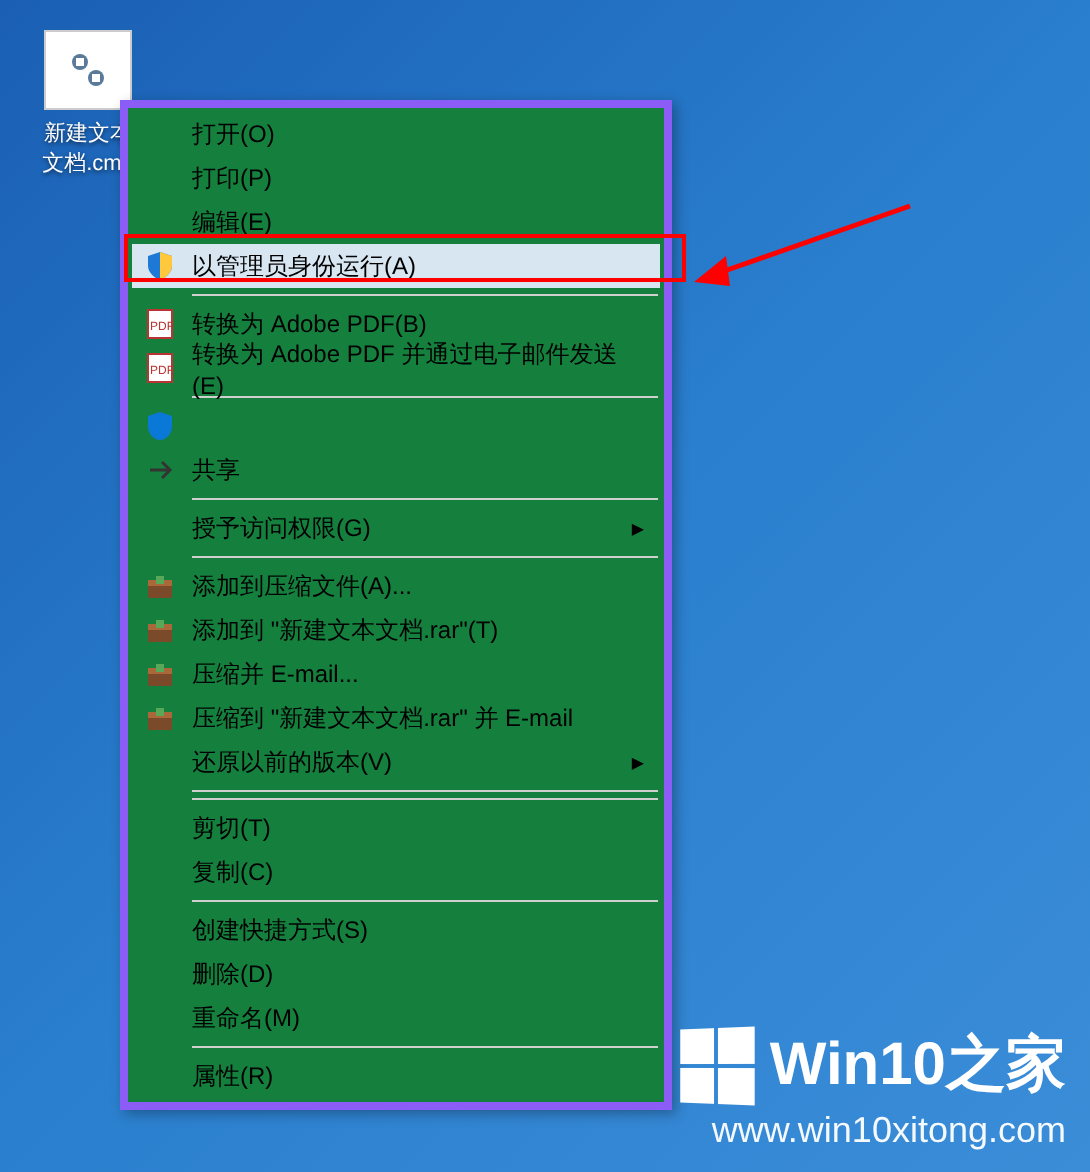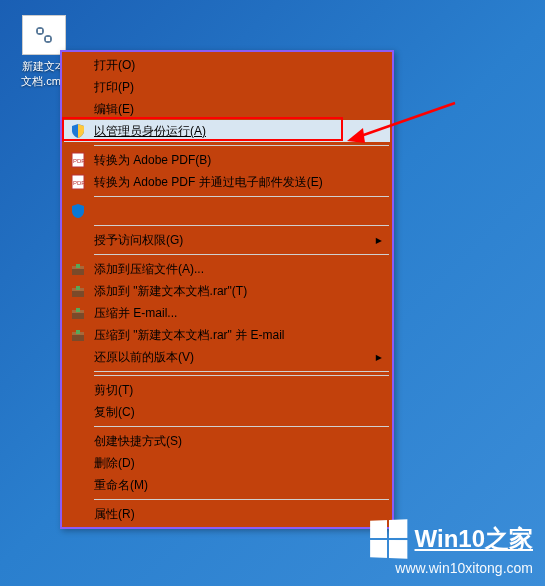--- a/index.html
+++ b/index.html
@@ -22,35 +22,34 @@
       margin: 0 auto 4px;
       display: flex; align-items: center; justify-content: center;
     }
     .desktop-icon .icon-img svg { width: 24px; height: 24px; }
     .desktop-icon .label {
       text-shadow: 0 1px 2px rgba(0,0,0,.6);
       word-break: break-all;
     }
     .context-menu {
       position: absolute; top: 50px; left: 60px;
-      width: 334px;
-      background: #c2410c;
-      border: 2px solid #8b5cf6;
+      width: 276px;
+      background: #15803d;
+      border: 4px solid #8b5cf6;
       box-shadow: 2px 2px 6px rgba(0,0,0,.3);
       padding: 2px;
     }
     .menu-item {
       display: flex; align-items: center;
       height: 22px; padding: 0 20px 0 30px;
       position: relative;
       cursor: default;
     }
     .menu-item.highlighted {
       background: #d8e6f2;
-      text-decoration: underline;
     }
     .menu-item.with-sub::after {
       content: "▶"; font-size: 8px;
       position: absolute; right: 8px;
     }
     .menu-sep {
       height: 1px; background: #d0d0d0;
       margin: 3px 1px 3px 30px;
     }
     .menu-icon {
@@ -65,22 +64,22 @@
     .arrow {
       position: absolute;
       width: 120px; height: 60px;
       pointer-events: none;
     }
     .watermark {
       position: absolute; right: 12px; bottom: 10px;
       color: #fff; text-align: right;
     }
     .watermark .brand { display: flex; align-items: center; gap: 8px; }
-    .watermark .big { font-size: 24px; font-weight: 600; text-decoration: underline; }
-    .watermark .url { font-size: 14px; opacity: .95; margin-top: 2px; }
+    .watermark .big { font-size: 30px; font-weight: 600; }
+    .watermark .url { font-size: 18px; opacity: .95; margin-top: 2px; }
     .winlogo { width: 38px; height: 38px; display: grid; grid-template: 1fr 1fr / 1fr 1fr; gap: 2px; transform: perspective(100px) rotateY(-12deg); }
     .winlogo div { background: #fff; }
   </style>
 </head>
 <body>
 
 <div class="desktop-icon">
   <div class="icon-img">
     <svg viewBox="0 0 24 24" fill="#5a7a9a">
         <circle cx="8" cy="8" r="4"></circle>
@@ -135,20 +134,28 @@
   </div>
 
   <div class="menu-sep"></div>
 
   <div class="menu-item">
     <span class="menu-icon">
       <svg viewBox="0 0 16 16">
           <path d="M8 1 L14 3 V8 C14 12 11 15 8 15 C5 15 2 12 2 8 V3 Z" fill="#0a78d6"></path>
         </svg>
     </span>
+  </div>
+  <div class="menu-item">
+    <span class="menu-icon">
+      <svg viewBox="0 0 16 16" fill="none" stroke="#333" stroke-width="1.5">
+          <path d="M3 8 L13 8 M9 4 L13 8 L9 12"></path>
+        </svg>
+    </span>
+    <span>共享</span>
   </div>
 
   <div class="menu-sep"></div>
 
   <div class="menu-item with-sub">
     <span>授予访问权限(G)</span>
   </div>
 
   <div class="menu-sep"></div>
 

